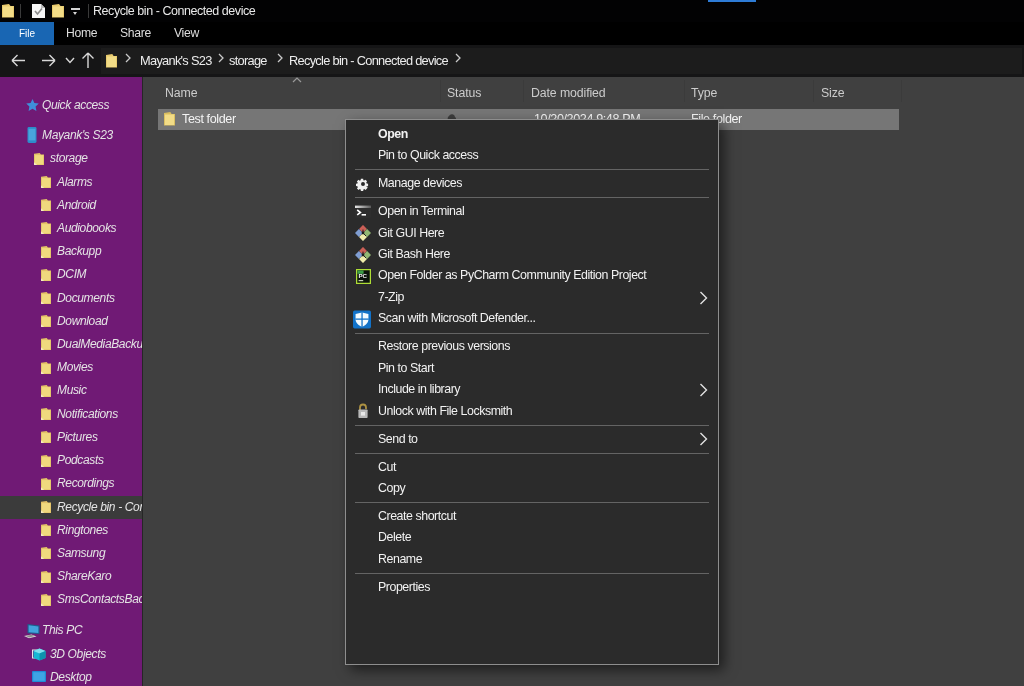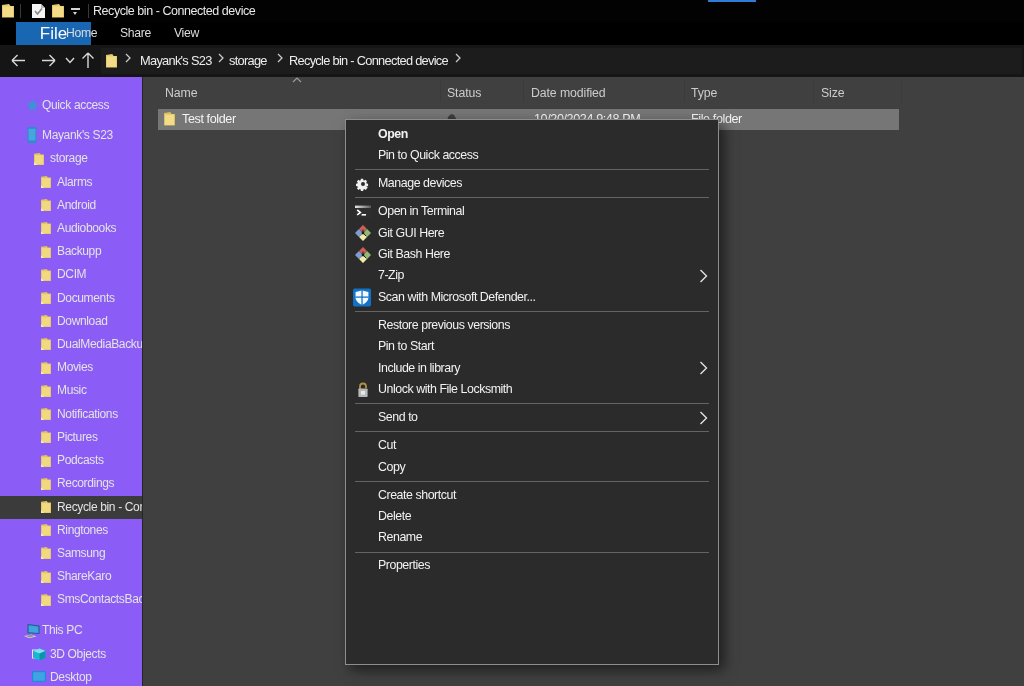--- a/index.html
+++ b/index.html
@@ -9,32 +9,32 @@
   .abs { position:absolute; }
 
   
   #titlebar { left:0; top:0; width:1024px; height:22px; background:#020203; }
   #topblue { left:708px; top:0; width:48px; height:2px; background:#2e7cd6; }
   .tsep { position:absolute; top:4px; width:1px; height:14px; background:#3a3a3a; }
   #title-text { position:absolute; left:93px; top:4px; color:#e9e9e9; font-size:12.5px; letter-spacing:-0.45px; }
 
   
   #tabs { left:0; top:22px; width:1024px; height:23px; background:#000; }
-  #filetab { position:absolute; left:0; top:0; width:75px; height:23px; background:#1966b3; color:#fff;
-     font-size:17px; text-align:center; line-height:23px;margin-left:16px; }
+  #filetab { position:absolute; left:0; top:0; width:54px; height:23px; background:#1966b3; color:#fff;
+     font-size:10px; text-align:center; line-height:23px; }
   .tab { position:absolute; top:0; height:23px; line-height:23px; color:#dcdcdc; font-size:12.2px; letter-spacing:-0.3px; }
 
   
   #navrow { left:0; top:45px; width:1024px; height:32px; background:#151516; }
   #addrfield { position:absolute; left:101px; top:3px; width:921px; height:26px; background:#1c1c1c; }
   .crumb { position:absolute; top:0; height:26px; line-height:26px; color:#ededed; font-size:12.8px; letter-spacing:-0.7px; white-space:nowrap; }
   .crumbsep { position:absolute; top:8px; width:6px; height:10px; }
 
   
-  #sidebar { left:0; top:77px; width:143px; height:609px; background:#8b5cf6; overflow:hidden; }
+  #sidebar { left:0; top:77px; width:143px; height:609px; background:#701a75; overflow:hidden;font-style:italic; }
   #sidesel { position:absolute; left:0; top:419px; width:143px; height:23px; background:#3b3b3b; }
   .srow { position:absolute; height:23px; line-height:23px; color:#e4e4e4; font-size:12px; letter-spacing:-0.35px; white-space:nowrap; }
   .sico { position:absolute; }
   #sideline { left:142px; top:77px; width:1px; height:609px; background:#262626; }
 
   
   #main { left:143px; top:77px; width:881px; height:609px; background:#404040; }
   .hdr { position:absolute; top:1.5px; height:28px; line-height:28px; color:#cccccc; font-size:12.3px; letter-spacing:-0.1px; }
   .hsep { position:absolute; top:3px; width:1px; height:22px; background:#3b3b3b; }
   #selrow { position:absolute; left:15px; top:32px; width:741px; height:21px; background:#767676; }
@@ -395,20 +395,28 @@
             <g transform="rotate(45 8 8)">
               <rect x="2.3" y="2.3" width="5.6" height="5.6" fill="#cb5f56"></rect>
               <rect x="8.1" y="2.3" width="5.6" height="5.6" fill="#93b873"></rect>
               <rect x="2.3" y="8.1" width="5.6" height="5.6" fill="#7f9dd1"></rect>
               <rect x="8.1" y="8.1" width="5.6" height="5.6" fill="#efecab"></rect>
             </g>
             <circle cx="8" cy="8" r="1.4" fill="#1d1d1d"></circle>
             <path d="M8 8 L11 11 M8 8 L8 4.6" stroke="#1d1d1d" stroke-width="1"></path>
           </svg>
         </span>Git Bash Here</div>
+    <div class="mi"><span class="mico" id="ic-pycharm">
+          <svg width="15" height="15" viewBox="0 0 15 15">
+            <rect x="0.6" y="0.6" width="13.8" height="13.8" fill="#0c140c" stroke="#aedd35" stroke-width="1.3"></rect>
+            <rect x="1.4" y="1.4" width="6.2" height="3.4" fill="#3e9e47"></rect>
+            <text x="2.6" y="9.4" fill="#f2f2f2" font-size="6.2" font-family="Liberation Sans" font-weight="bold" letter-spacing="-0.3">PC</text>
+            <rect x="2.6" y="11" width="4.6" height="1.2" fill="#c3cdb4"></rect>
+          </svg>
+        </span>Open Folder as PyCharm Community Edition Project</div>
     <div class="mi">7-Zip<svg class="marrow" viewBox="0 0 9 15">
           <path d="M1.5 1.5 L7.5 7.5 L1.5 13.5" stroke="#e2e2e2" stroke-width="1.4" fill="none"></path>
         </svg></div>
     <div class="mi"><span class="mico" id="ic-defender">
           <svg width="21" height="21" viewBox="0 0 21 21" style="margin-left:-2px">
             <rect x="0" y="0" width="21" height="21" rx="2" fill="#1272c8"></rect>
             <path d="M10.5 2.2 L18 4.2 V10 C18 14.5 14.8 17.6 10.5 19 C6.2 17.6 3 14.5 3 10 V4.2 Z" fill="#f4fbff"></path>
             <rect x="9.8" y="2" width="1.5" height="17.2" fill="#1272c8"></rect>
             <rect x="2.8" y="9.3" width="15.5" height="1.5" fill="#1272c8"></rect>
           </svg>

